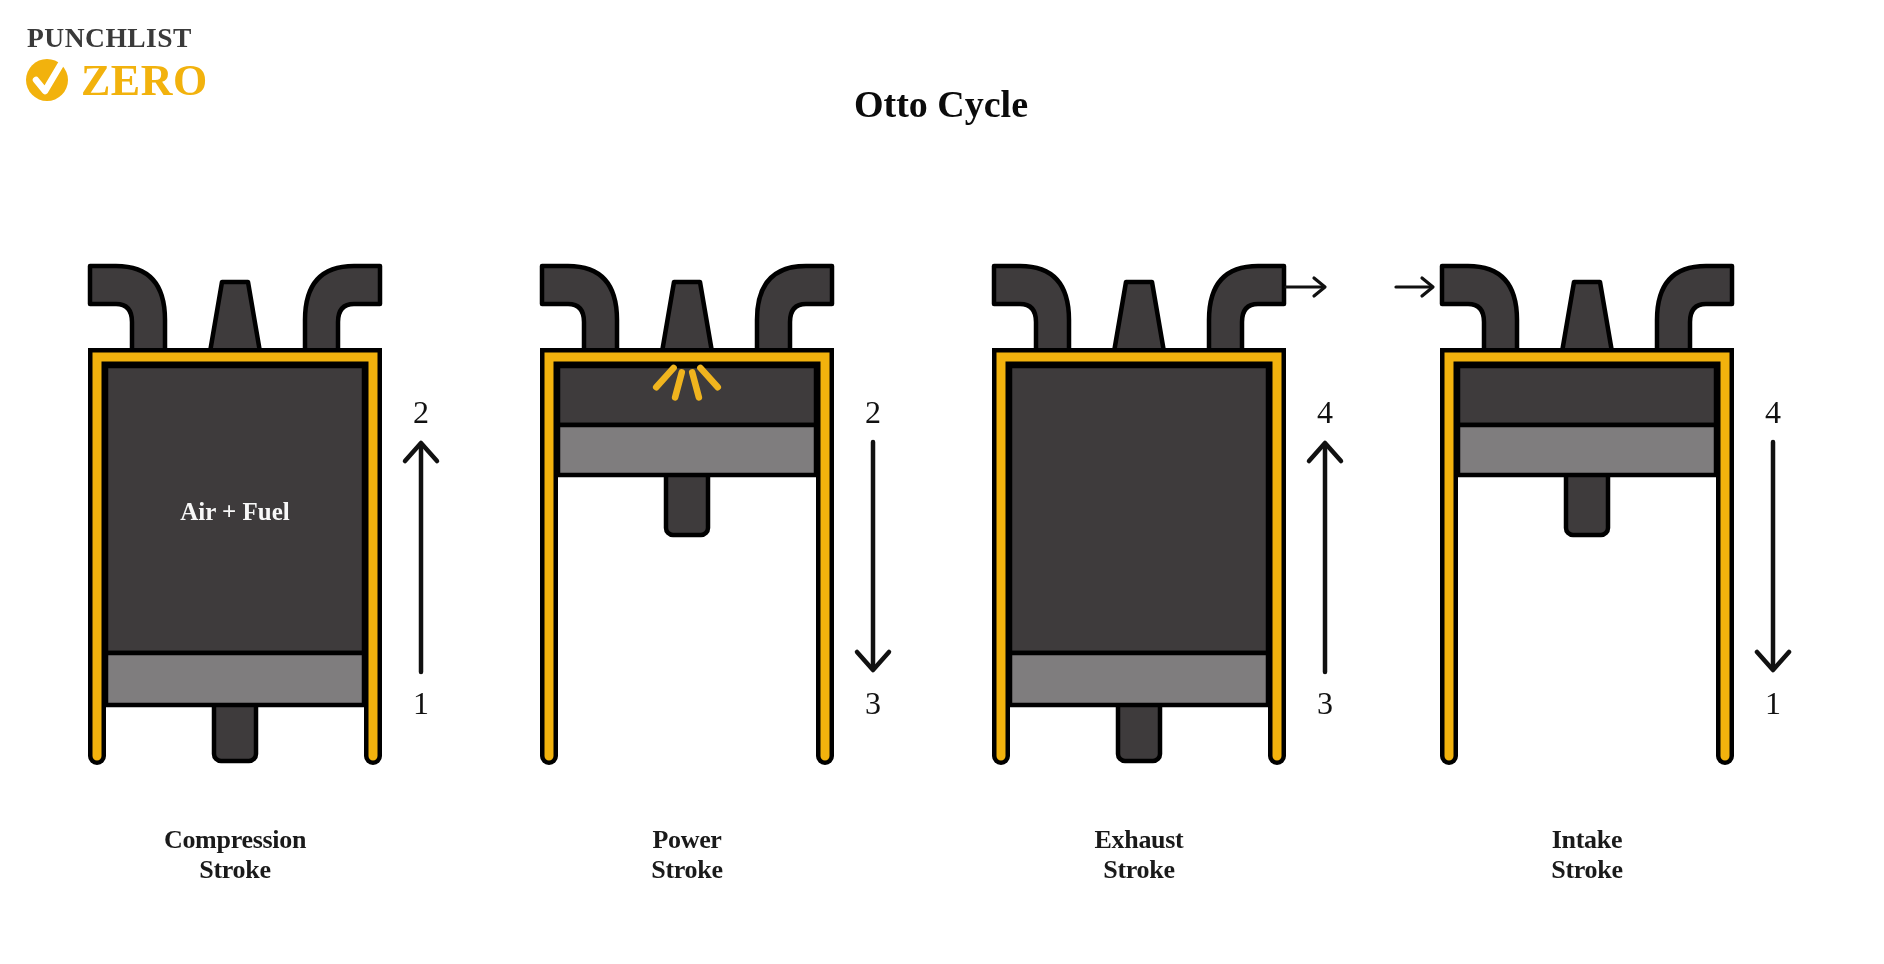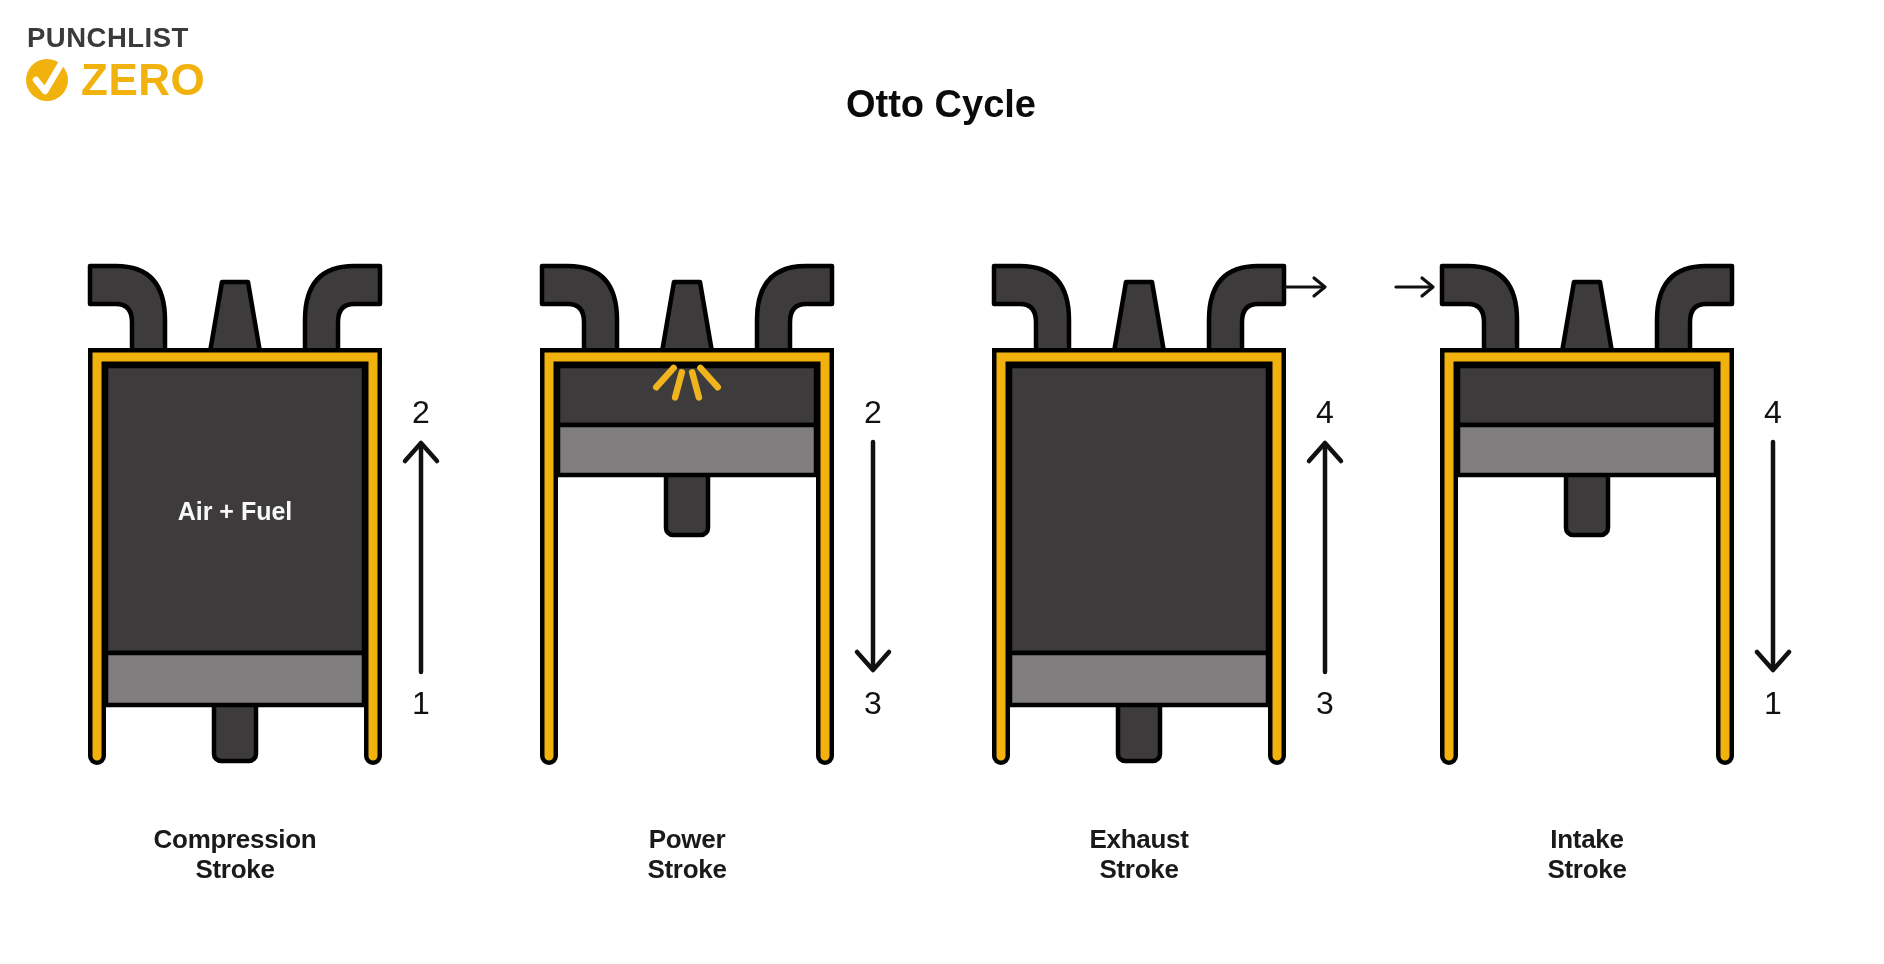--- a/index.html
+++ b/index.html
@@ -1,17 +1,17 @@
 <!DOCTYPE html>
 <html style="--background: #FFFFFF; --engine-yellow: #F2B20D; --spark-yellow: #F0B41E; --dark-gray: #3E3B3C; --piston-gray: #7F7D7E; --outline-black: #000000; --logo-text: #3A3A3A; --label-text: #1A1A1A; --chamber-text: #F8F8F8;"><head>
 <meta charset="utf-8">
 <style>
   html,body{margin:0;padding:0;background:var(--background,#fff);}
   .page{position:relative;width:1884px;height:920px;background:var(--background,#fff);overflow:hidden;
-        font-family:Liberation Sans, sans-serif;border-radius:21px;}
+        font-family:Liberation Serif, serif;border-radius:21px;}
   svg{display:block}
 
   
   .ol{stroke:var(--outline-black,#000);stroke-width:4.5;stroke-linejoin:round;}
   .dark{fill:var(--dark-gray,#3E3B3C);}
   .gray{fill:var(--piston-gray,#7F7D7E);}
   .frame-black{stroke:var(--outline-black,#000);stroke-width:18;fill:none;stroke-linecap:round;stroke-linejoin:miter;}
   .frame-yellow{stroke:var(--engine-yellow,#F2B20D);stroke-width:9;fill:none;stroke-linecap:round;}
   .spark{stroke:var(--spark-yellow,#F2B20D);stroke-width:6.5;stroke-linecap:round;fill:none;}
 

